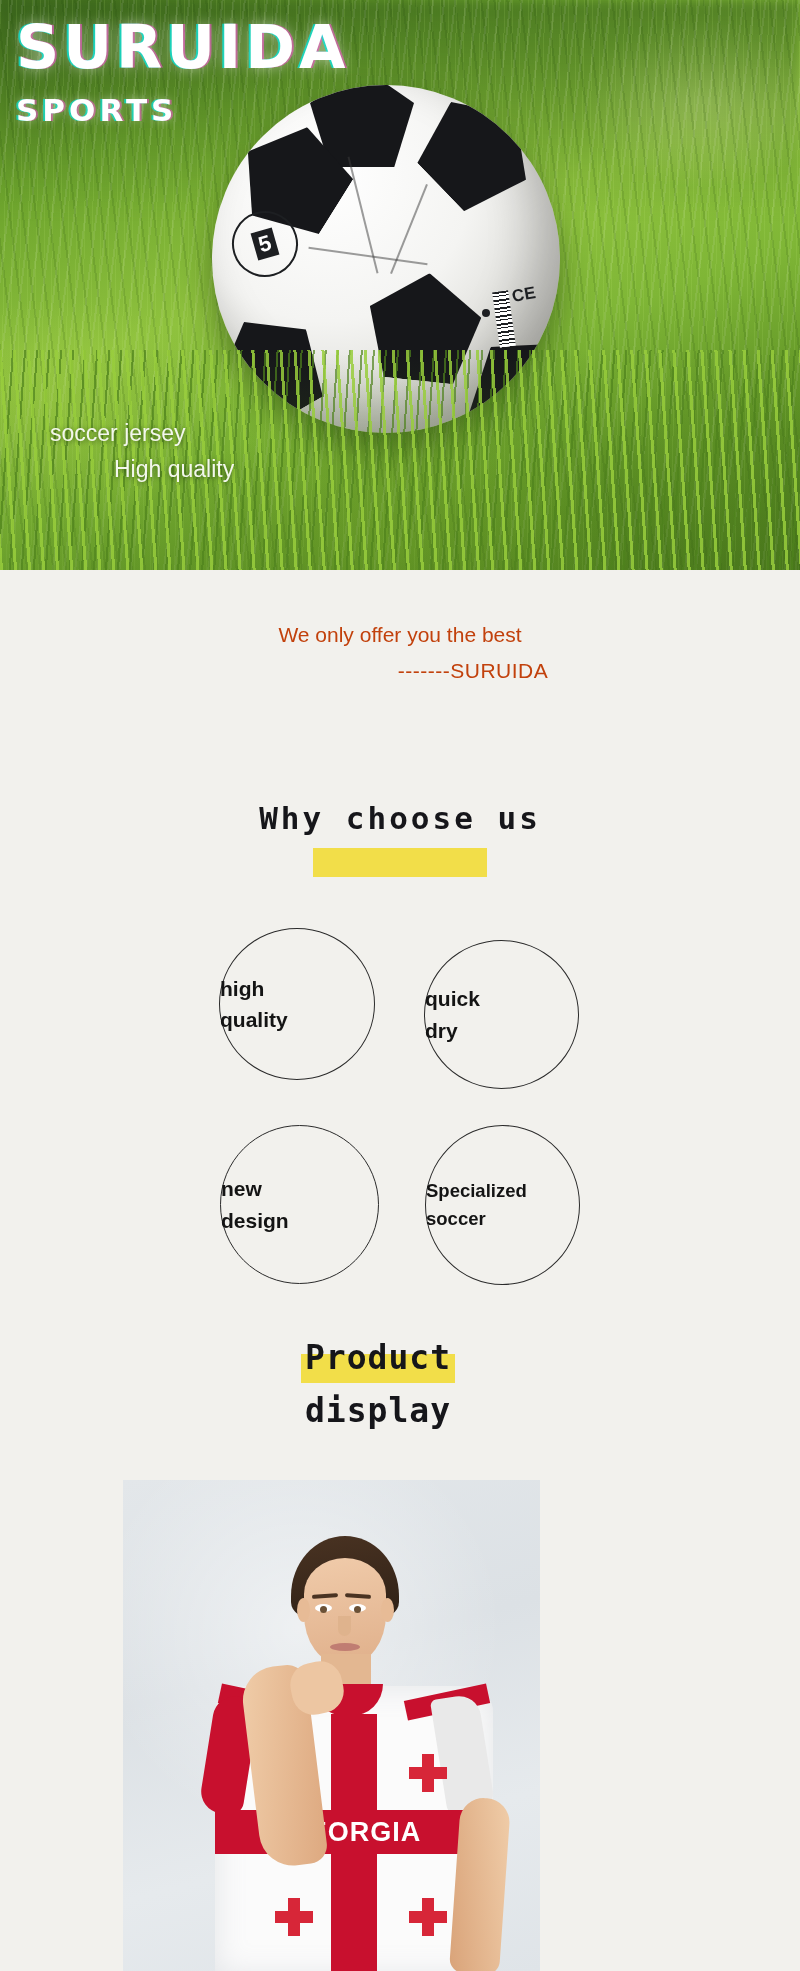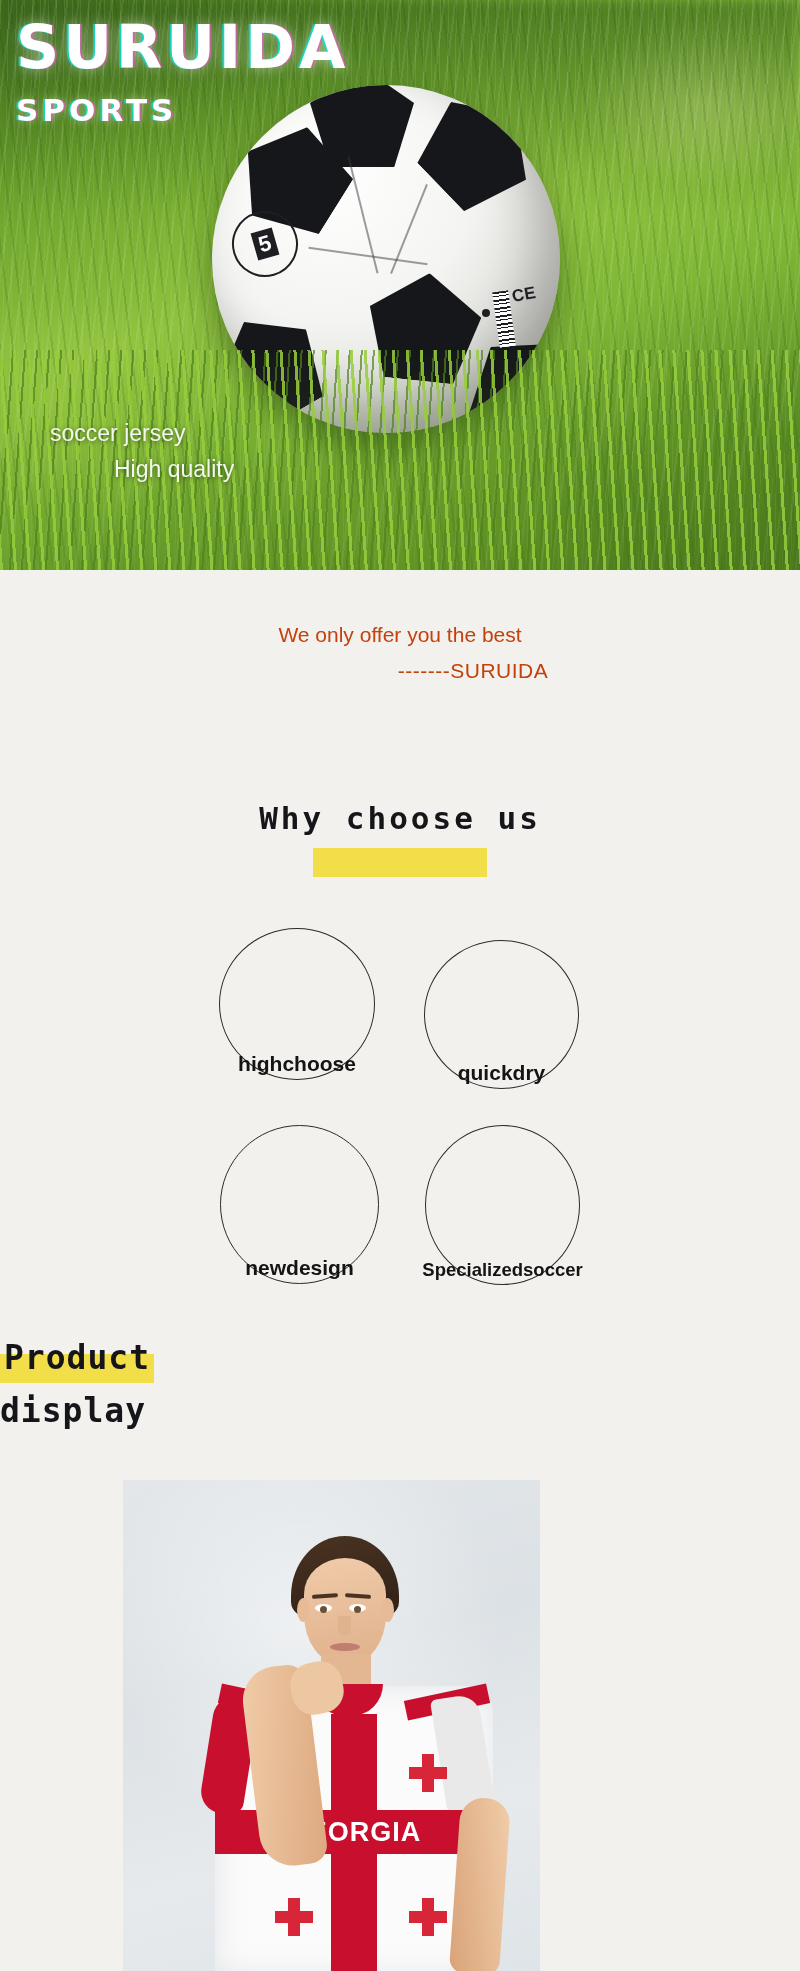--- a/index.html
+++ b/index.html
@@ -160,37 +160,37 @@
     background: #F2DE49;
   }
 
   .circles { position: absolute; left: 0; top: 928px; width: 800px; }
   .circle-row { position: relative; height: 197px; }
   .circle {
     position: absolute;
     border: 1.4px solid #2b2b2b;
     border-radius: 50%;
     display: flex;
-    flex-direction: row;
-    align-items: flex-end;
+    flex-direction: column;
+    align-items: flex-start;
     justify-content: center;
     text-align: center;
     font-size: 21px;
     font-weight: bold;
     color: #141414;
     line-height: 1.5;
   }
   .circle.c1 { left: 219px; top: 0;   width: 156px; height: 152px; }
   .circle.c2 { left: 424px; top: 12px; width: 155px; height: 149px; }
   .circle.c3 { left: 220px; top: 0;   width: 159px; height: 159px; }
   .circle.c4 { left: 425px; top: 0;   width: 155px; height: 160px; }
   .circle.small { font-size: 18.5px; }
 
   
-  .prod-title { position: absolute; left: 0; top: 1338px; width: 756px; text-align: left; }
+  .prod-title { position: absolute; left: 0; top: 1338px; width: 756px; text-align: center; }
   .prod-line1 {
     display: inline-block;
     position: relative;
     font-family: "DejaVu Sans Mono", monospace;
     font-size: 33px;
     font-weight: bold;
     letter-spacing: 1px;
     color: #16161a;
     padding: 0 4px;
   }
@@ -337,21 +337,21 @@
     <span class="sig">-------SURUIDA</span>
   </div>
 
   <div class="why-title">Why  choose  us</div>
   <div class="why-bar"></div>
 
   <div class="circles">
     <div class="circle-row">
       <div class="circle c1">
         <span>high</span>
-        <span>choose</span>
+        <span>quality</span>
       </div>
       <div class="circle c2">
         <span>quick</span>
         <span>dry</span>
       </div>
     </div>
     <div class="circle-row">
       <div class="circle c3">
         <span>new</span>
         <span>design</span>

